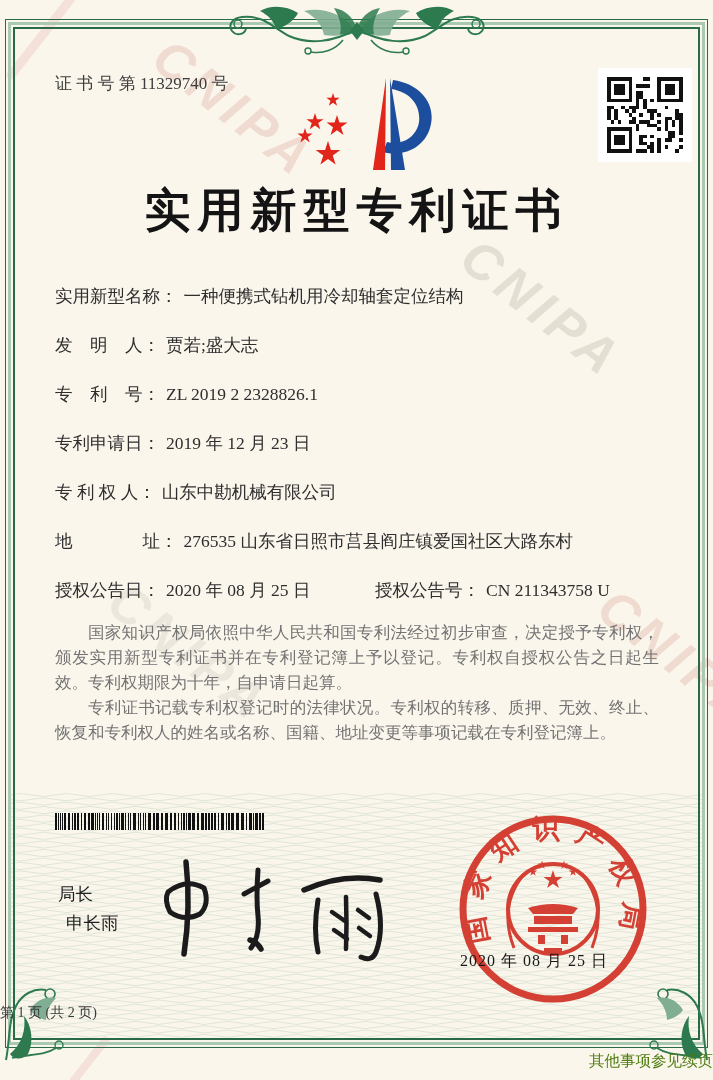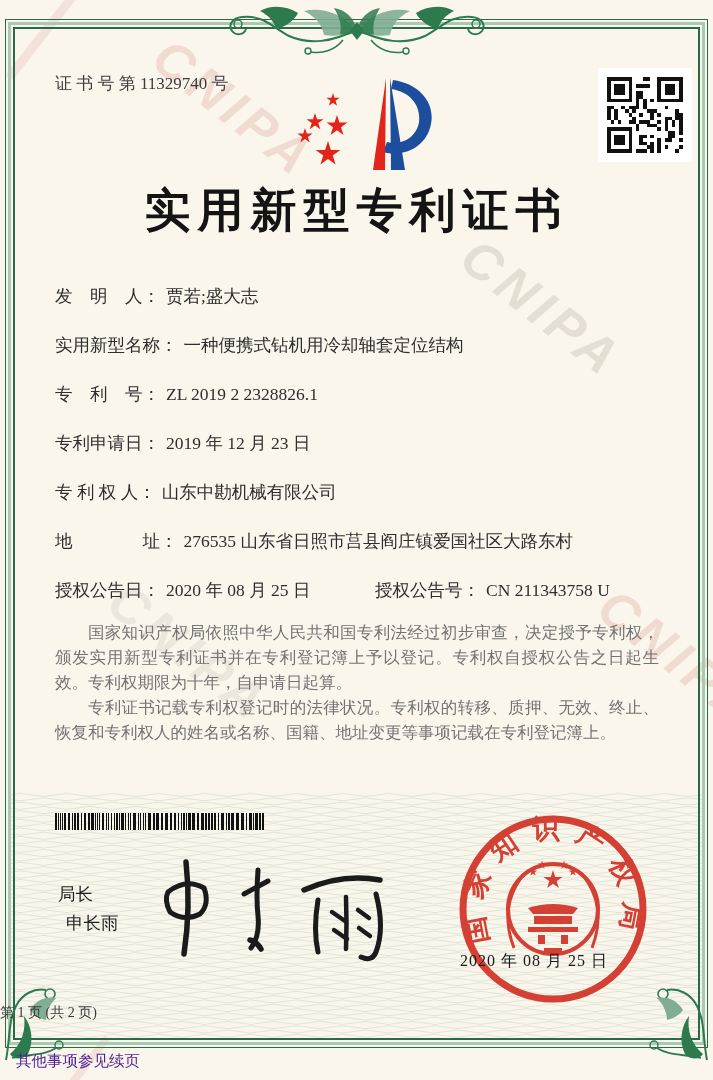--- a/index.html
+++ b/index.html
@@ -54,22 +54,22 @@
   
   .barcode{position:absolute;left:55px;top:813px;z-index:4;}
   .signer-title{position:absolute;left:58px;top:874px;font-size:17.5px;color:#1f1f1f;z-index:4;margin-top:8px;}
   .signer-name{position:absolute;left:66px;top:911px;font-size:17.5px;color:#1f1f1f;z-index:4;}
   .signature{position:absolute;left:138px;top:850px;z-index:4;}
   .seal{position:absolute;left:452px;top:808px;z-index:3;opacity:.93;}
   .seal-date{position:absolute;left:460px;top:951px;font-size:16px;color:#191919;
       letter-spacing:1px;z-index:5;white-space:nowrap;}
   .page-footer{position:absolute;left:0;right:0;top:1004px;text-align:left;
       font-size:14px;color:#3a3a3a;z-index:4;}
-  .continuation{position:absolute;left:16px;right:0;top:1051px;text-align:left;
-      font-size:15.5px;color:#4c1d95;z-index:4;}
+  .continuation{position:absolute;left:4px;right:0;top:1051px;text-align:right;
+      font-size:15.5px;color:#4d7c0f;z-index:4;}
 </style>
 </head>
 <body>
 
 <div class="page">
 
   <div class="waves"><svg id="waves-svg" width="695" height="246" xmlns="http://www.w3.org/2000/svg">
         <path d="M0 2.0 q11.5 -3.0 23 0 q11.5 3.0 23 0 q11.5 -3.0 23 0 q11.5 3.0 23 0 q11.5 -3.0 23 0 q11.5 3.0 23 0 q11.5 -3.0 23 0 q11.5 3.0 23 0 q11.5 -3.0 23 0 q11.5 3.0 23 0 q11.5 -3.0 23 0 q11.5 3.0 23 0 q11.5 -3.0 23 0 q11.5 3.0 23 0 q11.5 -3.0 23 0 q11.5 3.0 23 0 q11.5 -3.0 23 0 q11.5 3.0 23 0 q11.5 -3.0 23 0 q11.5 3.0 23 0 q11.5 -3.0 23 0 q11.5 3.0 23 0 q11.5 -3.0 23 0 q11.5 3.0 23 0 q11.5 -3.0 23 0 q11.5 3.0 23 0 q11.5 -3.0 23 0 q11.5 3.0 23 0 q11.5 -3.0 23 0 q11.5 3.0 23 0 q11.5 -3.0 23 0" fill="none" stroke="#9fbfa9" stroke-width="0.8" opacity="0.38"></path>
         <path d="M0 6.3 q11.5 3.0 23 0 q11.5 -3.0 23 0 q11.5 3.0 23 0 q11.5 -3.0 23 0 q11.5 3.0 23 0 q11.5 -3.0 23 0 q11.5 3.0 23 0 q11.5 -3.0 23 0 q11.5 3.0 23 0 q11.5 -3.0 23 0 q11.5 3.0 23 0 q11.5 -3.0 23 0 q11.5 3.0 23 0 q11.5 -3.0 23 0 q11.5 3.0 23 0 q11.5 -3.0 23 0 q11.5 3.0 23 0 q11.5 -3.0 23 0 q11.5 3.0 23 0 q11.5 -3.0 23 0 q11.5 3.0 23 0 q11.5 -3.0 23 0 q11.5 3.0 23 0 q11.5 -3.0 23 0 q11.5 3.0 23 0 q11.5 -3.0 23 0 q11.5 3.0 23 0 q11.5 -3.0 23 0 q11.5 3.0 23 0 q11.5 -3.0 23 0 q11.5 3.0 23 0" fill="none" stroke="#9fbfa9" stroke-width="0.8" opacity="0.38"></path>
         <path d="M0 10.6 q11.5 -3.0 23 0 q11.5 3.0 23 0 q11.5 -3.0 23 0 q11.5 3.0 23 0 q11.5 -3.0 23 0 q11.5 3.0 23 0 q11.5 -3.0 23 0 q11.5 3.0 23 0 q11.5 -3.0 23 0 q11.5 3.0 23 0 q11.5 -3.0 23 0 q11.5 3.0 23 0 q11.5 -3.0 23 0 q11.5 3.0 23 0 q11.5 -3.0 23 0 q11.5 3.0 23 0 q11.5 -3.0 23 0 q11.5 3.0 23 0 q11.5 -3.0 23 0 q11.5 3.0 23 0 q11.5 -3.0 23 0 q11.5 3.0 23 0 q11.5 -3.0 23 0 q11.5 3.0 23 0 q11.5 -3.0 23 0 q11.5 3.0 23 0 q11.5 -3.0 23 0 q11.5 3.0 23 0 q11.5 -3.0 23 0 q11.5 3.0 23 0 q11.5 -3.0 23 0" fill="none" stroke="#9fbfa9" stroke-width="0.8" opacity="0.38"></path>
@@ -398,24 +398,24 @@
         <rect x="43.2" y="72.0" width="3.6" height="3.6" fill="#111"></rect>
         <rect x="50.4" y="72.0" width="3.6" height="3.6" fill="#111"></rect>
         <rect x="68.4" y="72.0" width="3.6" height="3.6" fill="#111"></rect>
       </svg>
   </div>
 
   <div class="doc-title">实用新型专利证书</div>
 
   <div class="fields">
     <div class="field-row">
+      <span class="field-label">实用新型名称：</span><span class="field-value">一种便携式钻机用冷却轴套定位结构</span>
+    </div>
+    <div class="field-row">
       <span class="field-label">发　明　人：</span><span class="field-value">贾若;盛大志</span>
-    </div>
-    <div class="field-row">
-      <span class="field-label">实用新型名称：</span><span class="field-value">一种便携式钻机用冷却轴套定位结构</span>
     </div>
     <div class="field-row">
       <span class="field-label">专　利　号：</span><span class="field-value">ZL 2019 2 2328826.1</span>
     </div>
     <div class="field-row">
       <span class="field-label">专利申请日：</span><span class="field-value">2019 年 12 月 23 日</span>
     </div>
     <div class="field-row">
       <span class="field-label">专 利 权 人：</span><span class="field-value">山东中勘机械有限公司</span>
     </div>

